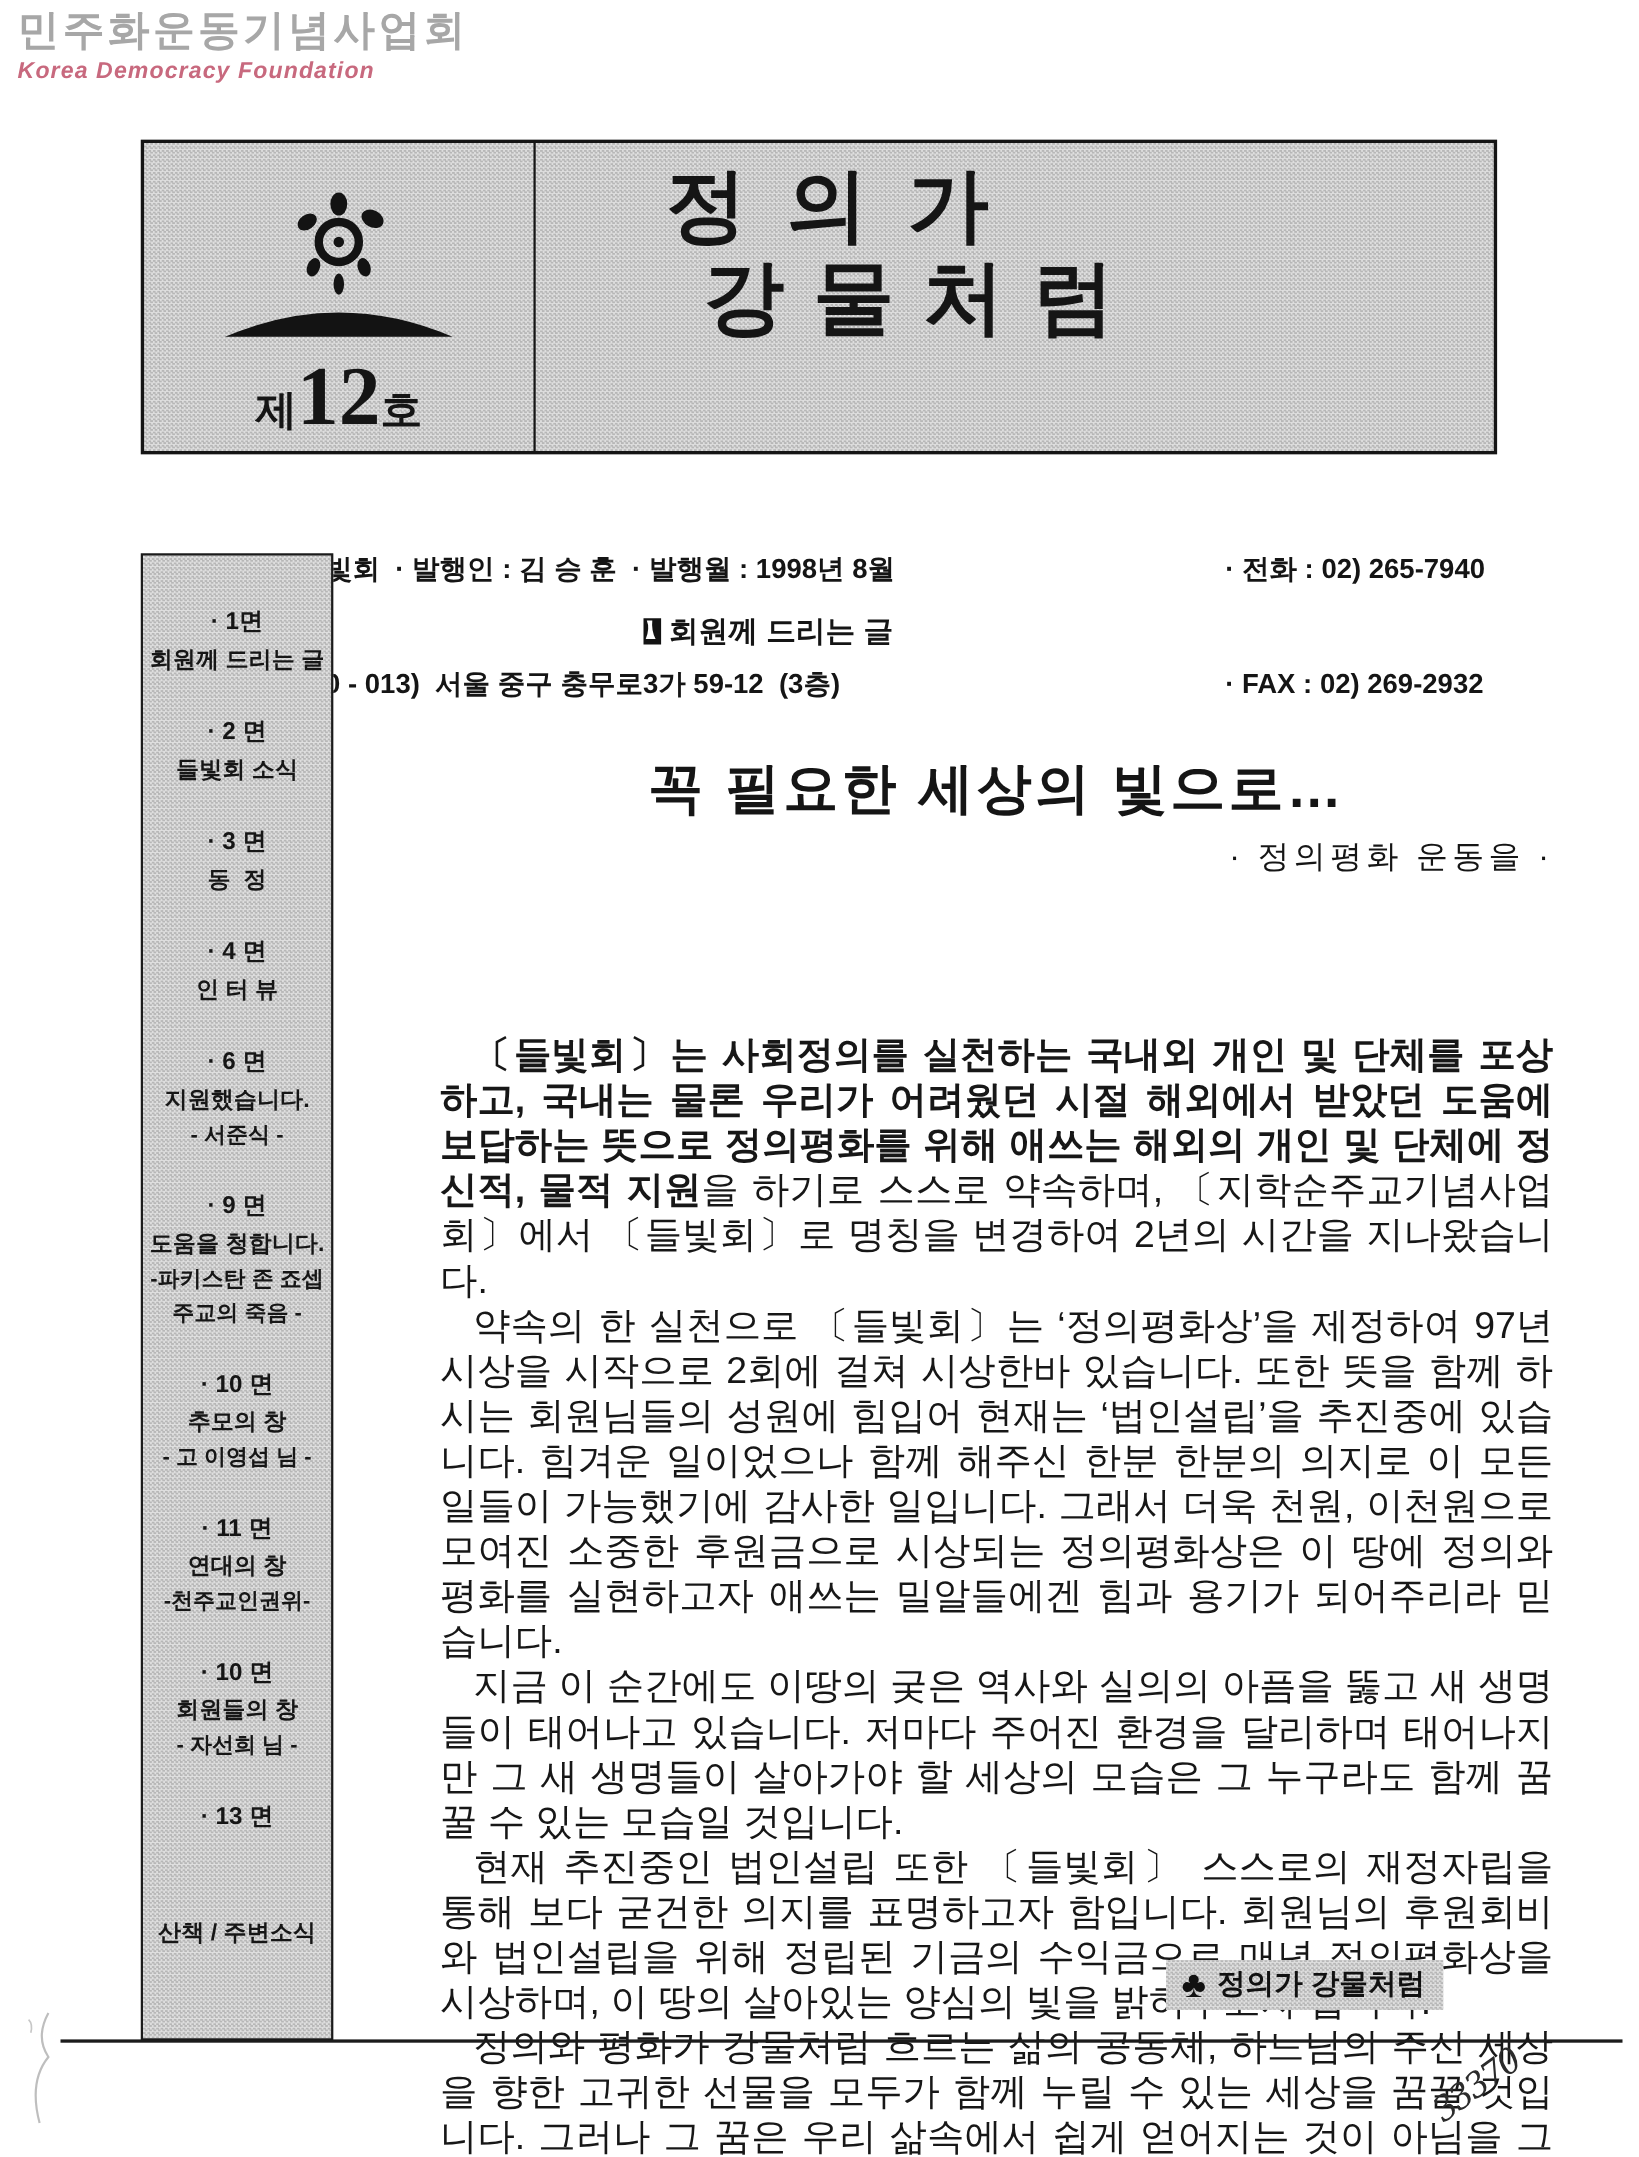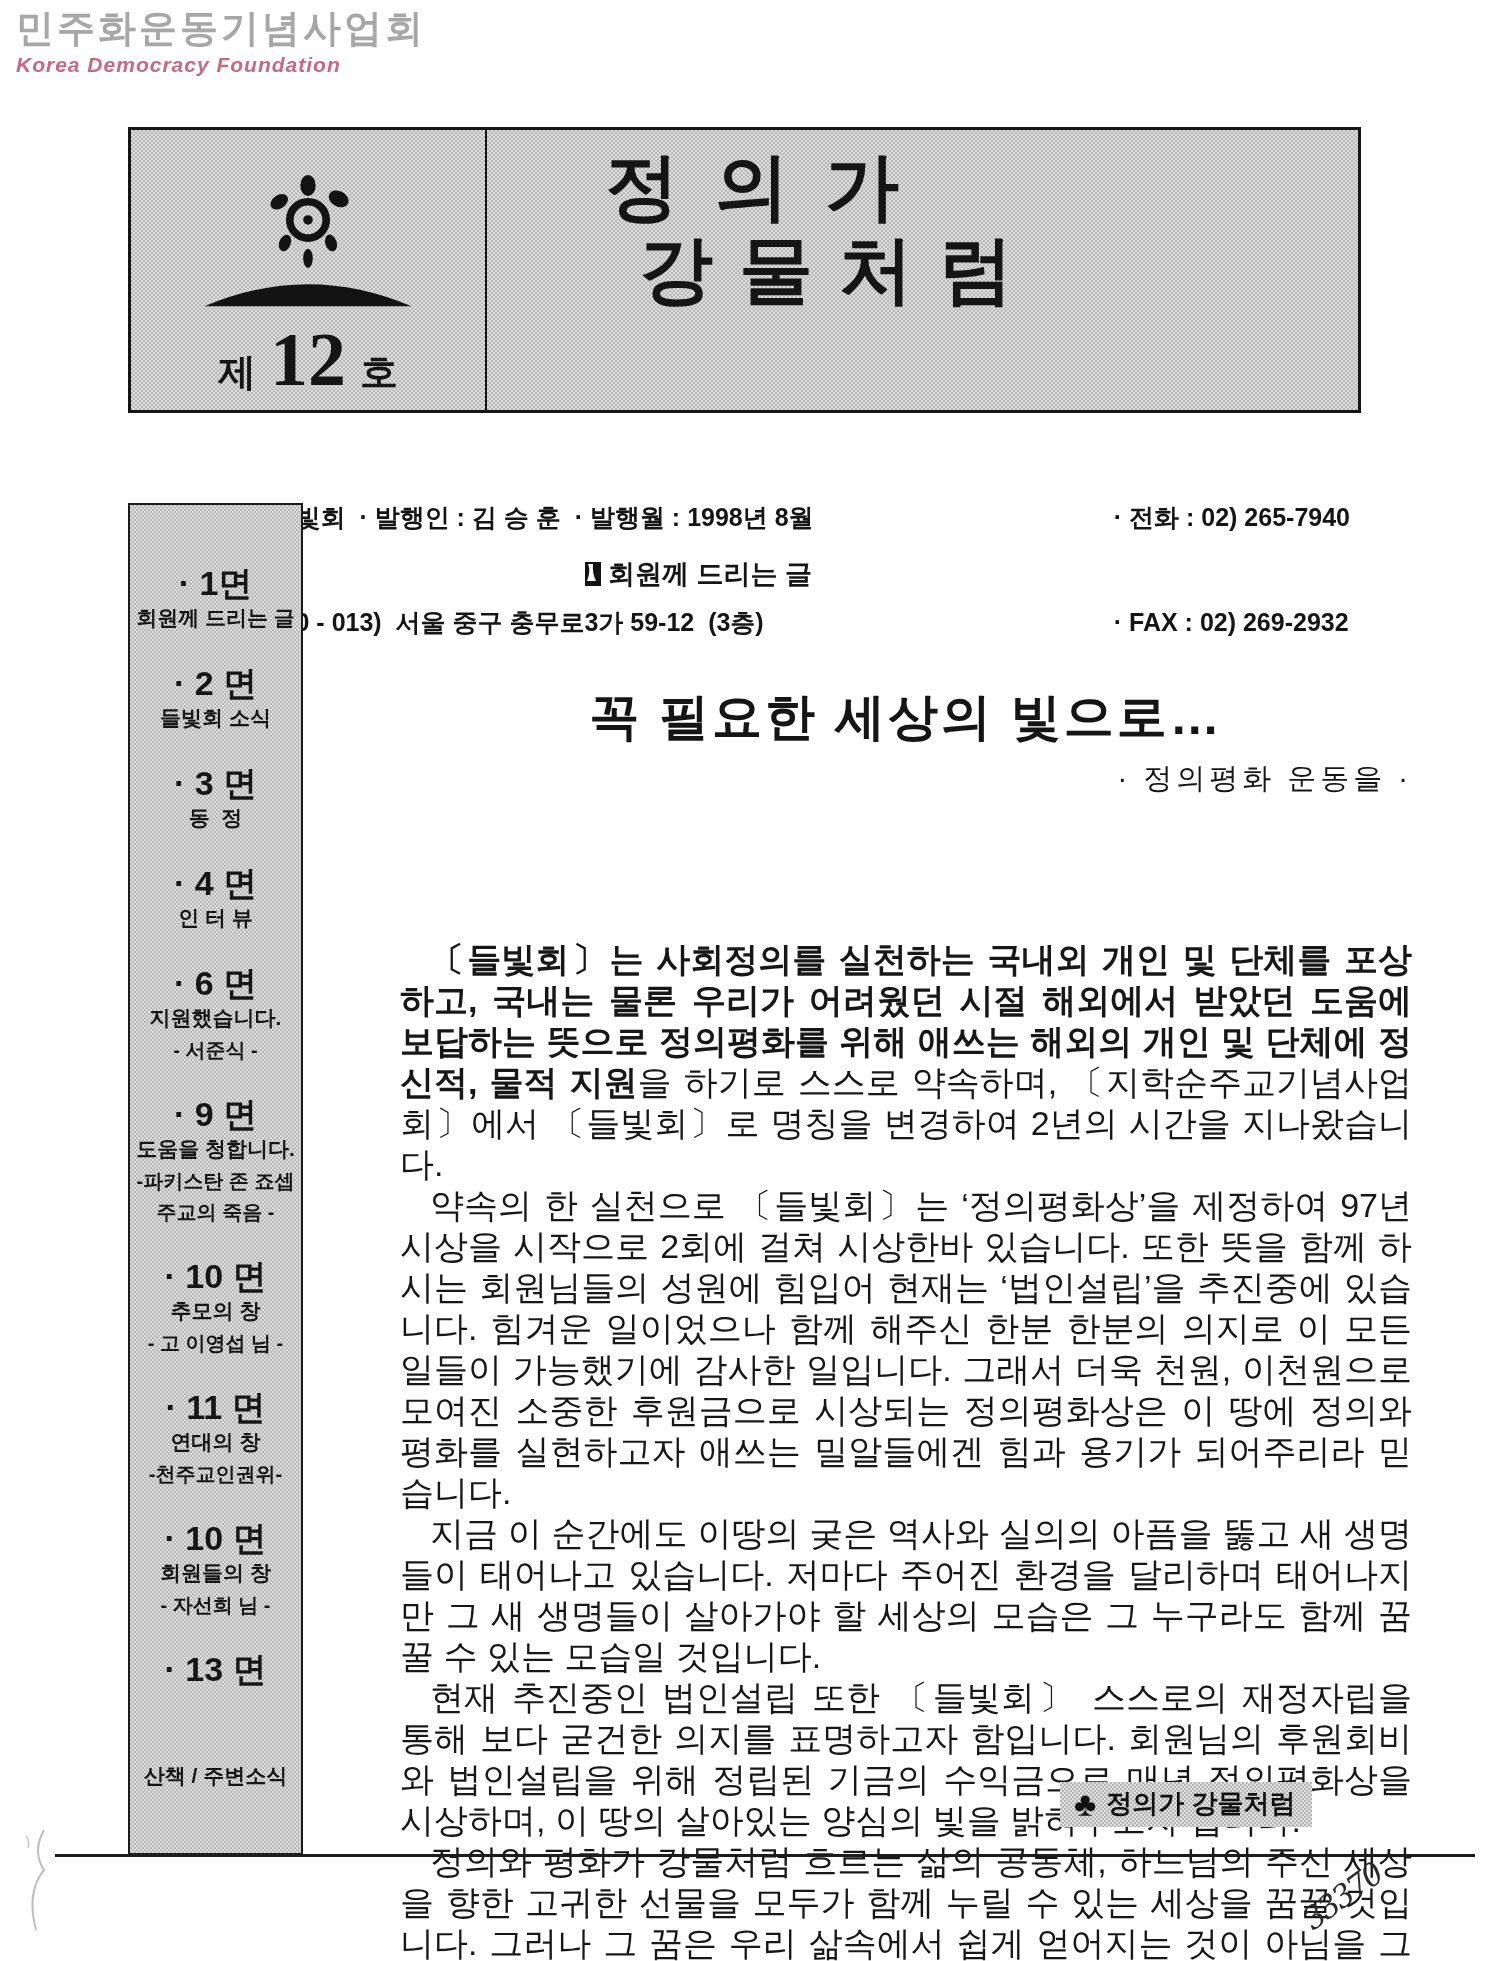--- a/index.html
+++ b/index.html
@@ -14,31 +14,31 @@
   }
   
   .brand{position:absolute;left:16px;top:8px;}
   .brand-kr{font-size:38px;font-weight:bold;color:#a7a7a7;letter-spacing:3px;line-height:1.1;}
   .brand-en{font-size:21px;font-weight:bold;font-style:italic;color:#c8697e;margin-top:3px;letter-spacing:1px;}
   
   .masthead{position:absolute;left:128px;top:127px;width:1233px;height:286px;border:3px solid #151515;box-sizing:border-box;display:flex;}
   .mast-left{width:356px;border-right:2px solid #151515;box-sizing:border-box;display:flex;flex-direction:column;align-items:center;justify-content:flex-end;padding-bottom:12px;}
   .issue{font-weight:bold;display:flex;align-items:baseline;margin-top:4px;}
   .issue-side{font-size:38px;}
-  .issue-num{font-family:"Liberation Serif","DejaVu Serif",serif;font-size:76px;line-height:.9;margin:0 14px;}
+  .issue-num{font-family:"Liberation Serif","DejaVu Serif",serif;font-size:76px;line-height:.9;margin:0 0;}
   .mast-right{flex:1;padding:16px 0 16px 118px;}
   .mast-title1{font-size:74px;font-weight:bold;letter-spacing:36px;line-height:1.12;}
   .mast-title2{font-size:74px;font-weight:bold;letter-spacing:26px;line-height:1.12;margin-left:34px;}
   
   .pubinfo{position:absolute;left:158px;top:430px;width:1192px;display:flex;justify-content:space-between;font-weight:bold;font-size:25px;line-height:35px;}
   .pub-col{white-space:pre;}
   
   .sidebar{position:absolute;left:128px;top:503px;width:175px;height:1352px;border:2px solid #1b1b1b;box-sizing:border-box;padding-top:42px;text-align:center;font-weight:bold;color:#161616;overflow:hidden;}
   .toc-item{margin-bottom:30px;}
-  .toc-page{font-size:34px;line-height:36px;margin-top:18px;}
+  .toc-page{font-size:22px;line-height:36px;}
   .toc-title{font-size:21px;line-height:34px;white-space:pre;}
   .toc-sub{font-size:20px;line-height:31px;white-space:pre;}
   .toc-item:last-child .toc-title{margin-top:72px;}
   
   .article{position:absolute;left:400px;top:556px;width:1012px;}
   .section-label{margin-left:183px;font-size:27px;font-weight:bold;display:flex;align-items:center;gap:5px;}
   .section-label svg{display:block;}
   .article-title{margin-top:92px;text-align:center;font-size:50px;font-weight:bold;letter-spacing:3px;}
   .article-subtitle{margin-top:8px;text-align:right;font-size:29px;font-weight:normal;letter-spacing:4px;}
   .body-text{margin-top:140px;font-size:34px;line-height:41px;text-align:justify;color:#171717;}

